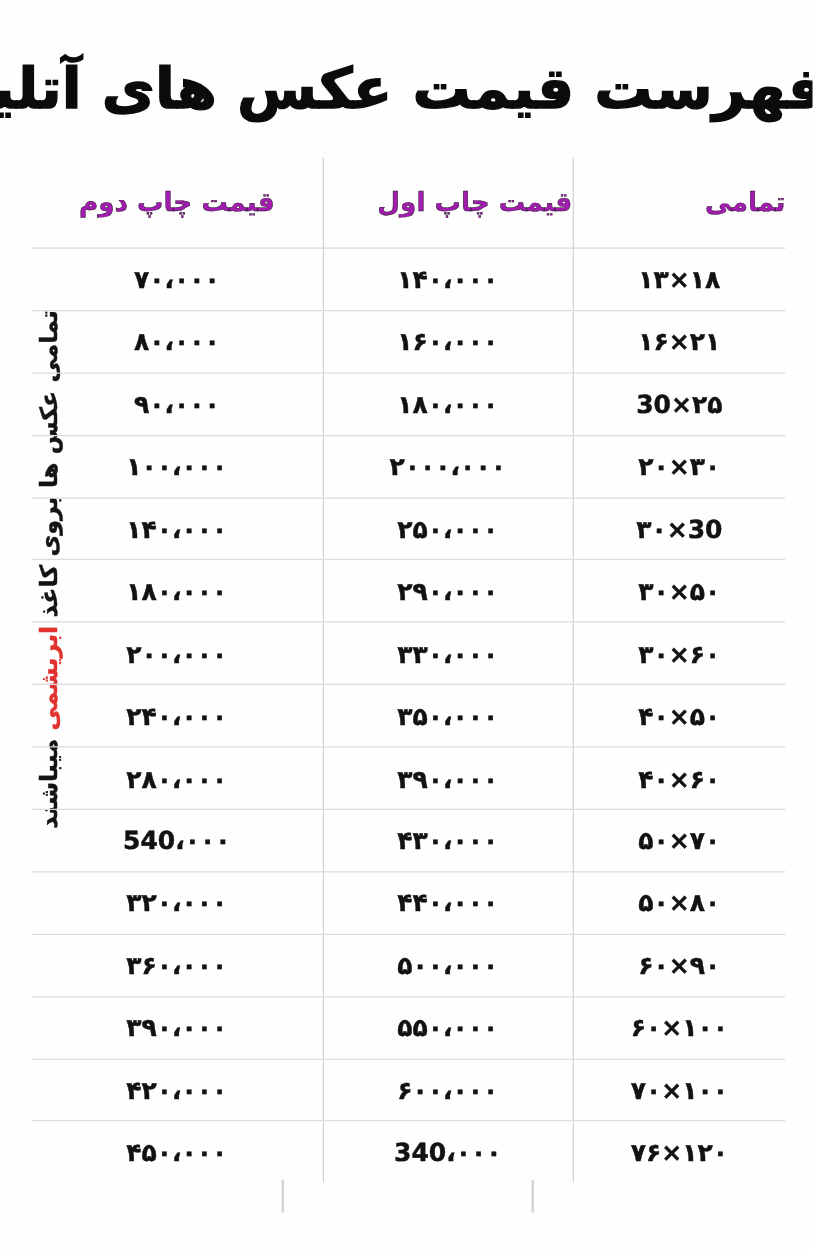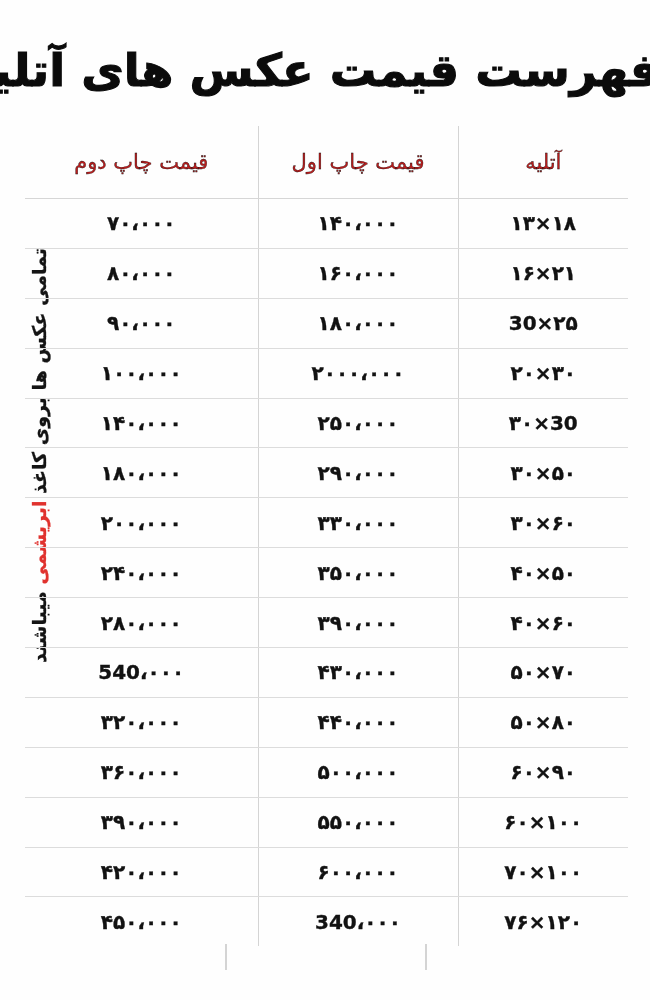--- a/index.html
+++ b/index.html
@@ -68,27 +68,27 @@
   table.pricelist td {
     text-align: center;
     vertical-align: middle;
     padding: 0;
   }
 
   
   thead th {
     height: 72px;
     font-size: 21px;
-    font-weight: 400;
-    color: #b91c1c;
+    font-weight: 700;
+    color: #a21caf;
     letter-spacing: -0.2px;
     border-bottom: 1.6px solid #d6d6d6;
     -webkit-text-stroke: 0.35px #131313;
   }
-  thead th.div-left  { border-left: 1.6px solid #d4d4d4; }
+  thead th.div-left  { border-left: 1.6px solid #d4d4d4; text-align: right; }
 
   
   tbody td {
     height: 48.9px;
     font-size: 20px;
     font-weight: 700;
     color: #121212;
     border-bottom: 1.6px solid #dcdcdc;
     -webkit-text-stroke: 0.35px #121212;
   }
@@ -151,21 +151,21 @@
 
   <div class="table-zone">
     <table class="pricelist">
       <colgroup>
         <col class="c-size">
         <col class="c-first">
         <col class="c-second">
       </colgroup>
       <thead>
         <tr>
-          <th class="div-left">آتلیه</th>
+          <th class="div-left">تمامی</th>
           <th class="div-left">قیمت چاپ اول</th>
           <th>قیمت چاپ دوم</th>
         </tr>
       </thead>
       <tbody id="tbody">
           <tr>
             <td class="div-left"><span class="size">۱۳×۱۸</span></td>
             <td class="div-left"><span class="num">۱۴۰،۰۰۰</span></td>
             <td><span class="num">۷۰،۰۰۰</span></td>
           </tr>

